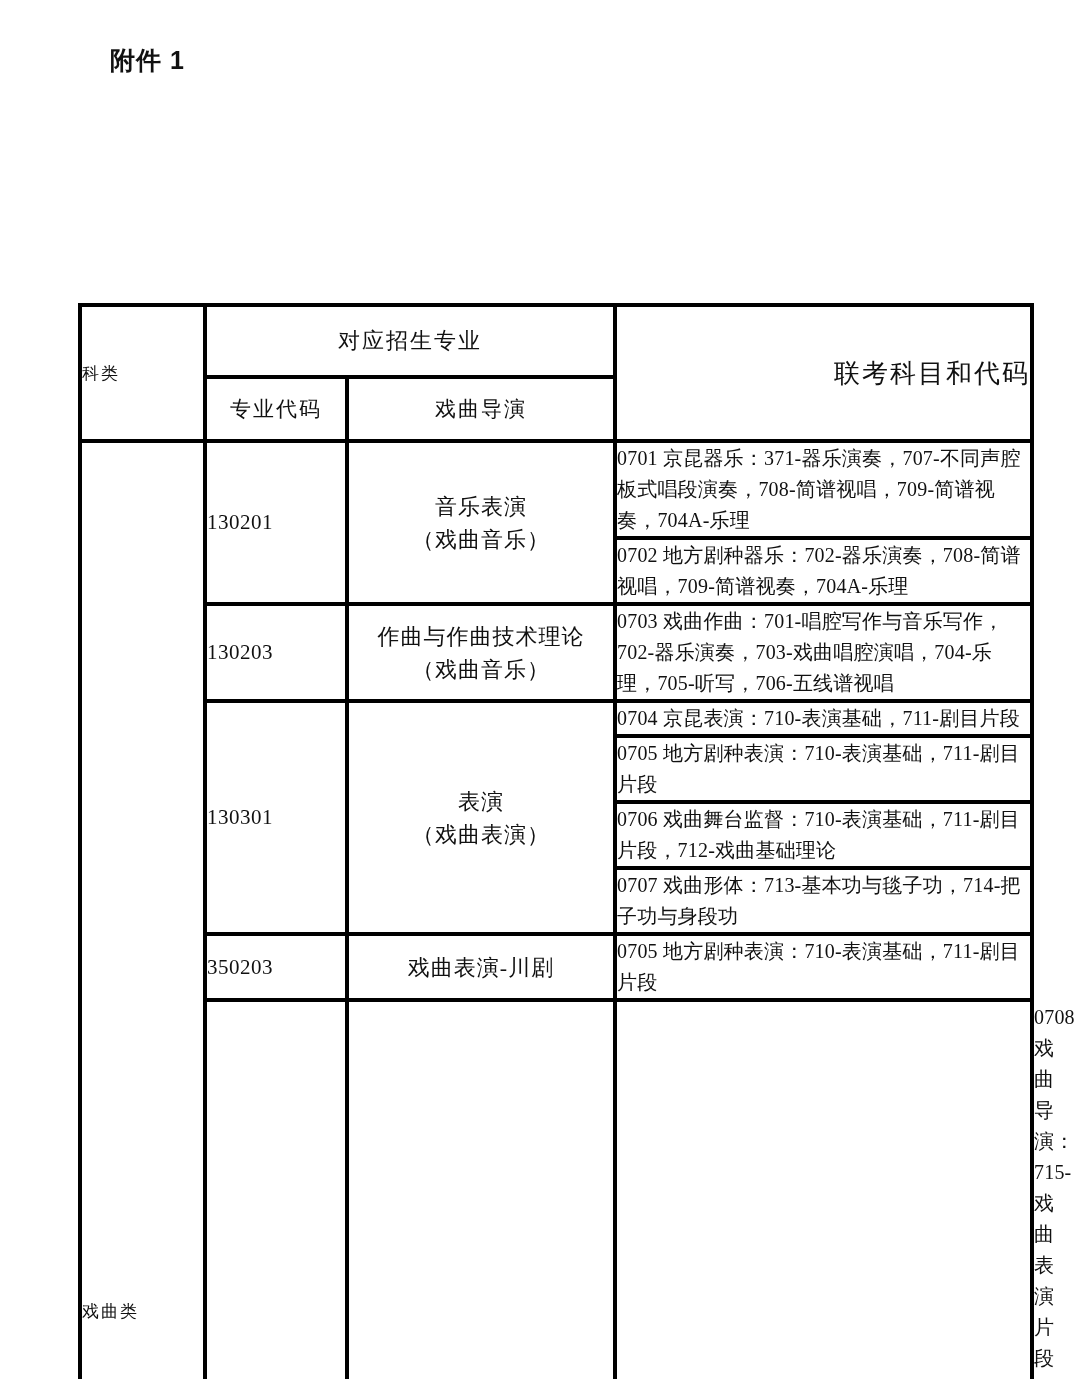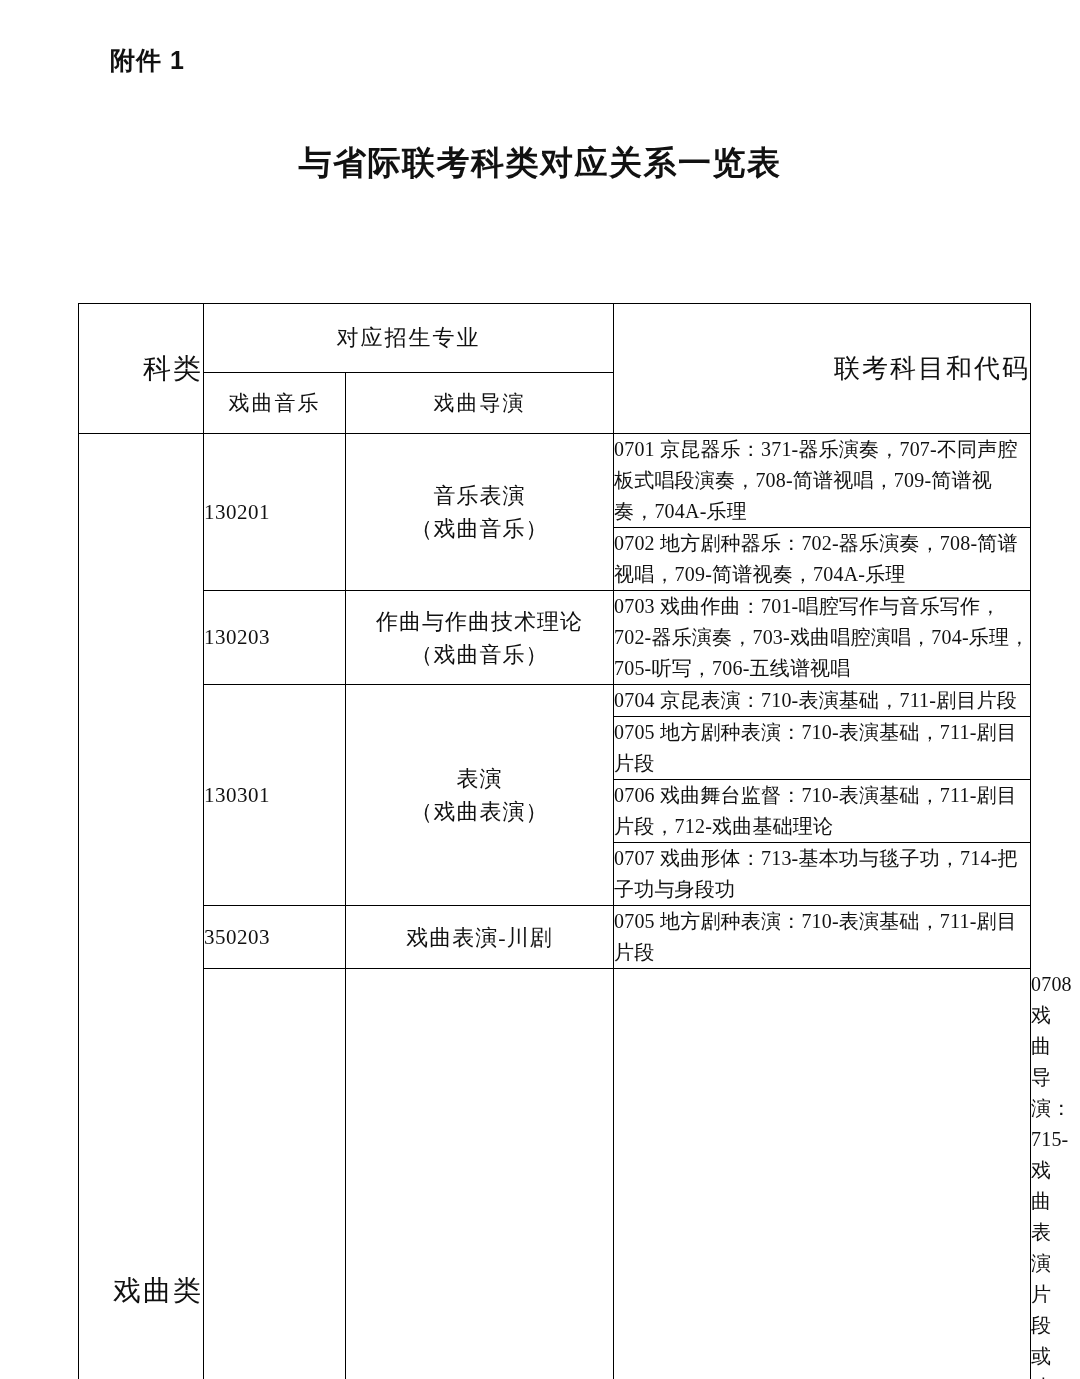--- a/index.html
+++ b/index.html
@@ -49,29 +49,29 @@
   }
   table.main {
     position: absolute;
     left: 78px;
     top: 303px;
     width: 952px;
     border-collapse: collapse;
     table-layout: fixed;
   }
   table.main td, table.main th {
-    border: 1px solid #000000;
+    border: 4px solid #000000;
     padding: 0;
     vertical-align: middle;
     font-weight: normal;
   }
   .cat-cell {
     width: 125px;
-    text-align: right;
-    font-size: 28px;
+    text-align: left;
+    font-size: 17px;
     letter-spacing: 2px;
   }
   .hdr-span {
     text-align: center;
     font-size: 22px;
     letter-spacing: 2px;
     height: 68px;
   }
   .hdr-sub {
     text-align: center;
@@ -115,38 +115,37 @@
   .colw-subj { width: 417px; }
 </style>
 </head>
 <body>
 
 <div class="page">
 
   <div class="attachment-label">附件 1</div>
 
   <div class="doc-title">
-    <span class="line">与省际联考科类对应关系一览表</span>
   </div>
 
   <table class="main">
     <colgroup>
       <col class="colw-cat">
       <col class="colw-code">
       <col class="colw-name">
       <col class="colw-subj">
     </colgroup>
     <tbody>
       <tr>
         <td class="cat-cell" rowspan="2">科类</td>
         <td class="hdr-span" colspan="2">对应招生专业</td>
         <td class="hdr-right" rowspan="2">联考科目和代码</td>
       </tr>
       <tr>
-        <td class="hdr-sub">戏曲音乐</td>
+        <td class="hdr-sub">专业代码</td>
         <td class="hdr-sub">戏曲导演</td>
       </tr>
 
       <tr>
         <td class="cat-cell" rowspan="9">戏曲类</td>
         <td class="code-cell" rowspan="2">130201</td>
         <td class="name-cell" rowspan="2">
           <span class="sub">音乐表演</span>
           <span class="sub">（戏曲音乐）</span>
         </td>

